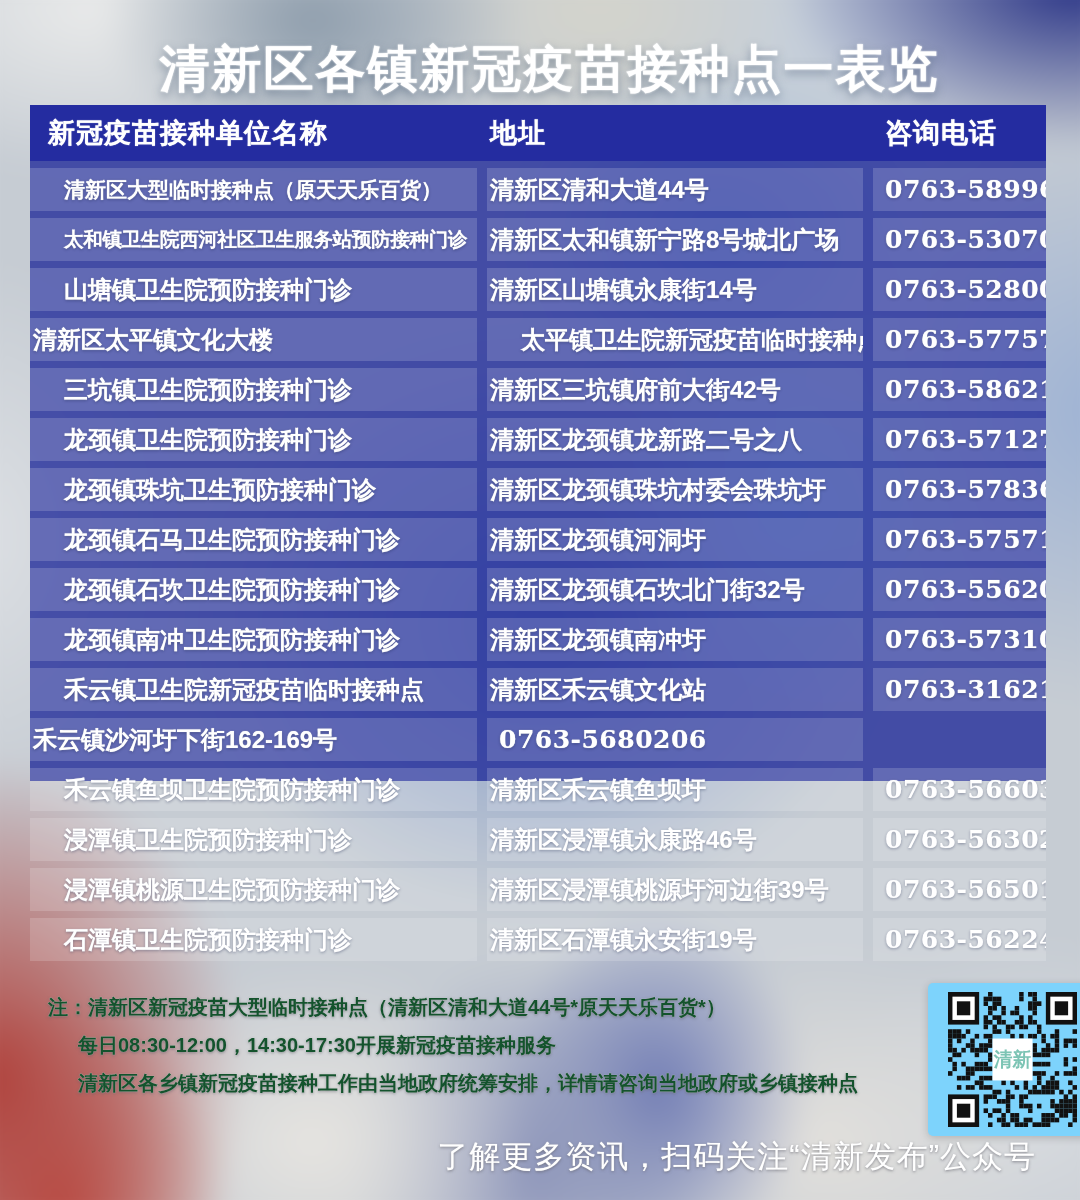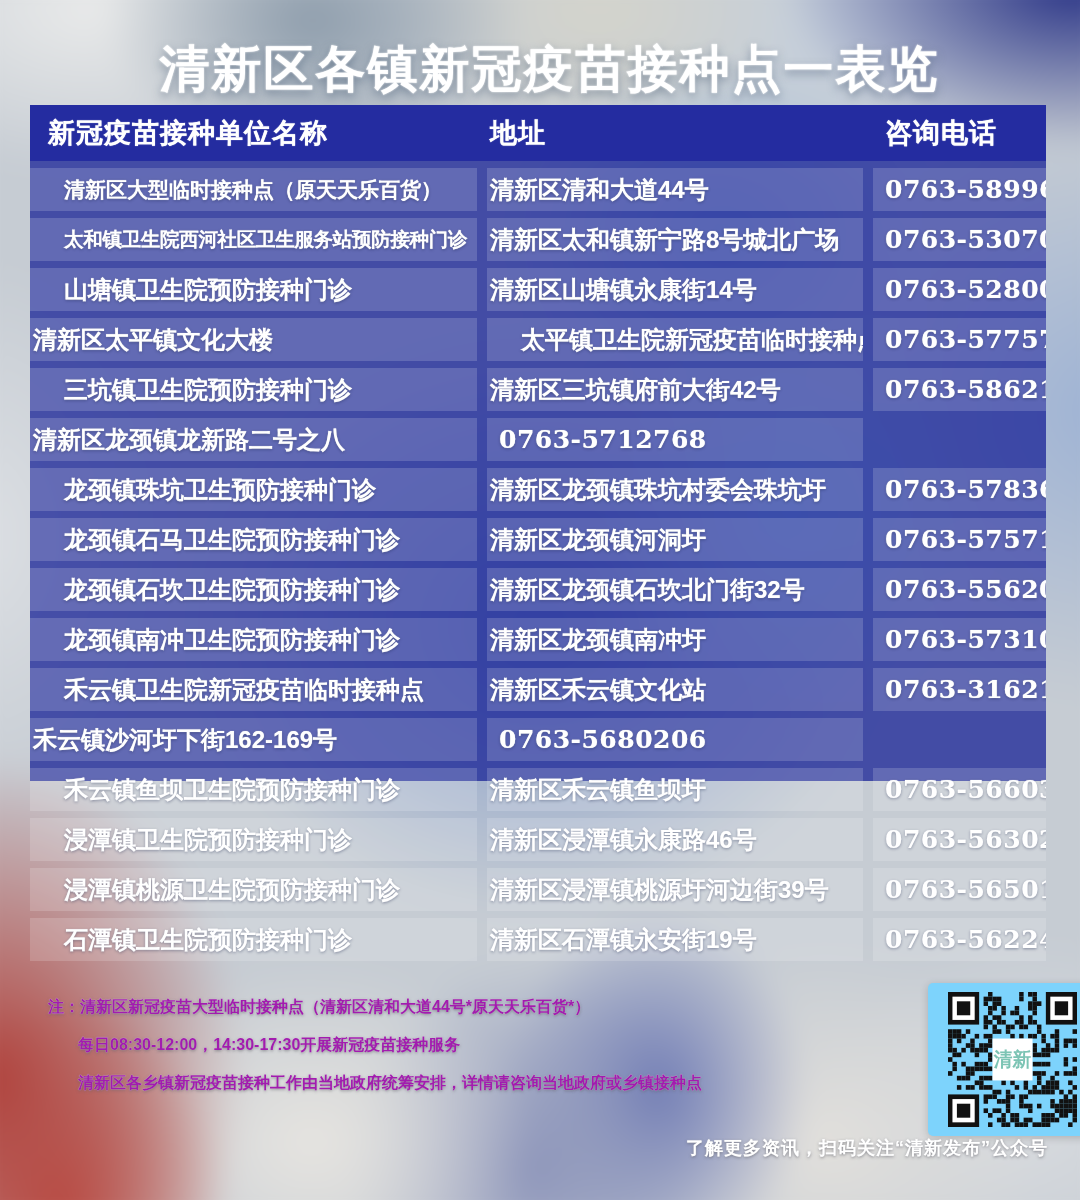--- a/index.html
+++ b/index.html
@@ -40,30 +40,30 @@
   #rows{position:absolute;left:0;top:63px;width:100%;display:flex;flex-direction:column;gap:7px;}
   .row{display:grid;grid-template-columns:447px 376px 173px;column-gap:10px;height:43px;}
   .cell{background:rgba(255,255,255,.17);color:#fff;font-weight:700;font-size:24px;line-height:43px;
         white-space:nowrap;overflow:hidden;text-shadow:0 1px 3px rgba(10,20,60,.4),0 0 1px #fff;}
   .cell.name{padding-left:34px}
   .cell.address{padding-left:3px}
   .cell.phone{padding-left:12px;font-family:"DejaVu Serif","Liberation Serif",serif;font-size:25px;letter-spacing:.5px}
   .cell.long{font-size:21px}
   .cell.xlong{font-size:19.5px;letter-spacing:-.3px}
 
-  .notes{position:absolute;left:48px;top:988px;color:#a21caf;font-weight:700;font-size:16px;line-height:38px;
+  .notes{position:absolute;left:48px;top:988px;color:#14532d;font-weight:700;font-size:20px;line-height:38px;
          text-shadow:0 1px 3px rgba(90,90,100,.65),0 0 1px #fff;}
   .note-line{white-space:nowrap;}
   .note-line.cont{padding-left:30px;}
 
   .qr-card{position:absolute;left:928px;top:983px;width:168px;height:153px;background:#7dd3fc;border-radius:5px;
            box-shadow:0 2px 8px rgba(0,0,0,.18);display:flex;align-items:center;justify-content:center;}
   #qr{width:129px;height:135px;}
 
-  .footer-caption{position:absolute;right:32px;top:1136px;font-size:18px;font-weight:700;color:#fff;
+  .footer-caption{position:absolute;right:44px;top:1136px;font-size:31px;font-weight:400;color:#fff;
                   letter-spacing:1px;white-space:nowrap;
                   text-shadow:0 1px 3px rgba(90,90,100,.7),0 0 1px #fff;}
 </style>
 </head>
 <body>
 
 <div class="stage">
   <div class="photo-bg"></div>
 
   <div class="title">清新区各镇新冠疫苗接种点一表览</div>
@@ -94,20 +94,21 @@
           <div class="cell address">清新区太平镇文化大楼</div>
           <div class="cell name">太平镇卫生院新冠疫苗临时接种点</div>
           <div class="cell phone">0763-5775739</div>
         </div>
         <div class="row">
           <div class="cell name">三坑镇卫生院预防接种门诊</div>
           <div class="cell address">清新区三坑镇府前大街42号</div>
           <div class="cell phone">0763-5862149</div>
         </div>
         <div class="row">
+          <div class="cell name">龙颈镇卫生院预防接种门诊</div>
           <div class="cell address">清新区龙颈镇龙新路二号之八</div>
           <div class="cell phone">0763-5712768</div>
         </div>
         <div class="row">
           <div class="cell name">龙颈镇珠坑卫生预防接种门诊</div>
           <div class="cell address">清新区龙颈镇珠坑村委会珠坑圩</div>
           <div class="cell phone">0763-5783632</div>
         </div>
         <div class="row">
           <div class="cell name">龙颈镇石马卫生院预防接种门诊</div>

